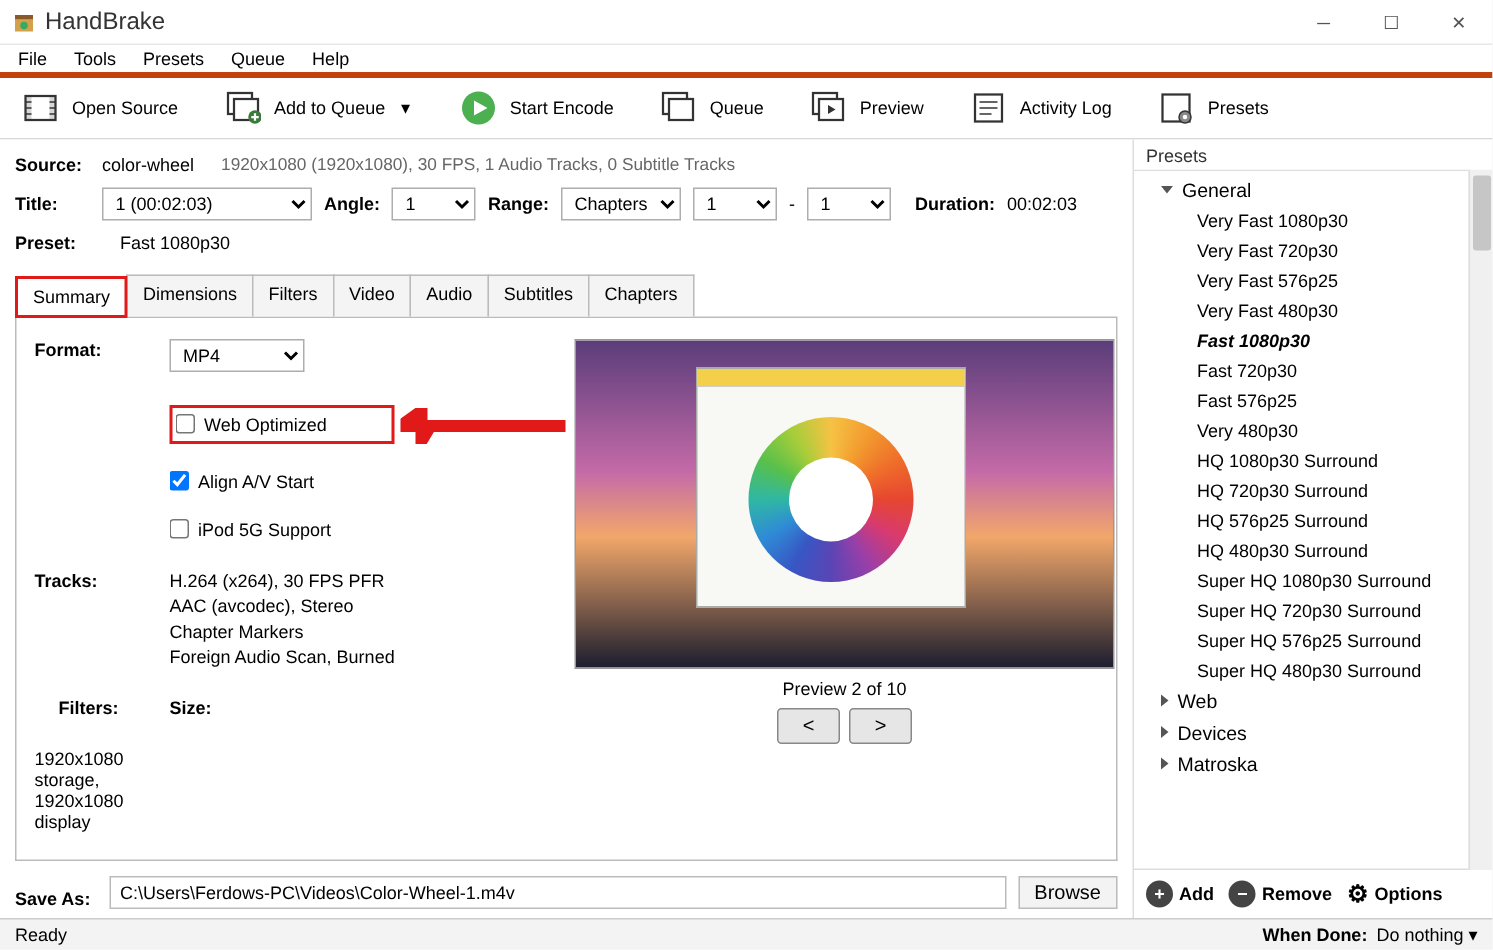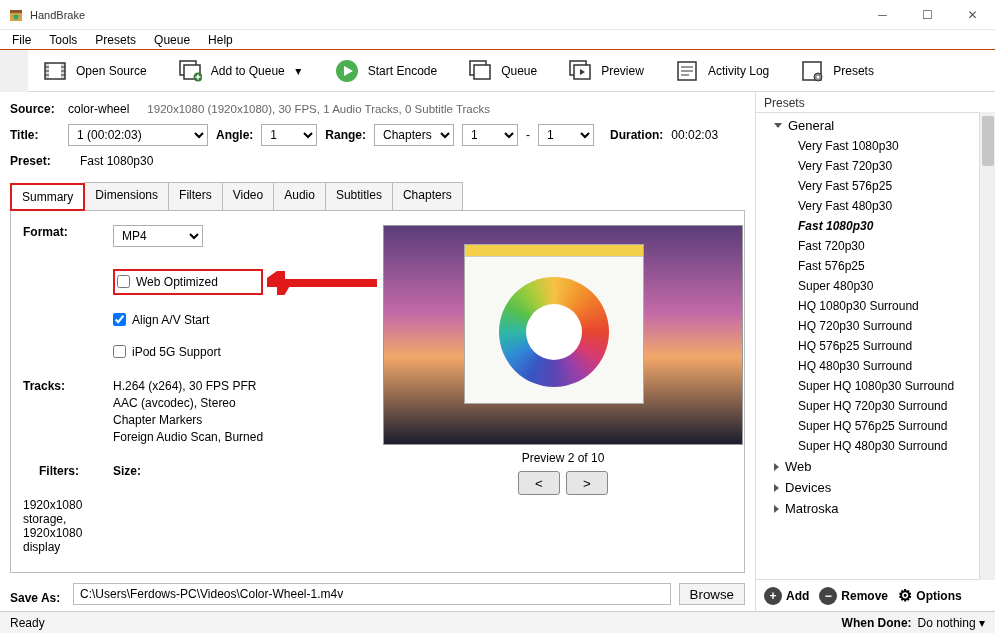--- a/index.html
+++ b/index.html
@@ -1,23 +1,23 @@
 <!DOCTYPE html>
 <html><head>
 <meta charset="utf-8">
 <style>
 * { box-sizing: border-box; margin: 0; padding: 0; }
 body { font-family: "Segoe UI", Tahoma, sans-serif; font-size: 12px; background: #f0f0f0; width: 995px; height: 633px; overflow: hidden; display: flex; flex-direction: column; }
 .titlebar { height: 30px; background: #fff; display: flex; align-items: center; padding: 0 0 0 8px; border-bottom: 1px solid #e8e8e8;}
 .titlebar .ico { width: 16px; height: 16px; margin-right: 6px; }
-.titlebar .title { flex: 1; font-size: 11px; color: #333;}
+.titlebar .title { flex: 1; font-size: 16px; color: #333;}
 .titlebar .winbtn { width: 45px; height: 30px; display: flex; align-items:center; justify-content:center; color:#555;}
-.menubar { height: 22px; background: #fff; display: flex; align-items: center; padding: 0 4px; gap: 2px; border-bottom: 1px solid #c2410c;}
+.menubar { height: 22px; background: #fff; display: flex; align-items: center; padding: 0 4px; gap: 2px; border-bottom: 4px solid #c2410c;}
 .menubar .m { padding: 2px 8px; font-size: 12px;}
-.toolbar { height: 46px; background: #fff; display: flex; align-items: center; padding: 0 6px; gap: 4px; border-bottom: 1px solid #d8d8d8; margin-left: 28px;}
+.toolbar { height: 46px; background: #fff; display: flex; align-items: center; padding: 0 6px; gap: 4px; border-bottom: 1px solid #d8d8d8;}
 .toolbar .tbtn { display: flex; align-items: center; gap: 8px; padding: 4px 8px; border-radius: 3px;}
 .toolbar .tbtn .ticon { width: 26px; height: 26px; display:flex; align-items:center; justify-content:center;}
 .toolbar .sep { width: 6px; }
 .toolbar .dd { width: 11px; height: 11px; display:flex; align-items:center; justify-content:center;}
 .content { flex: 1; display: flex; background: #fff;}
 .left { flex: 1; padding: 10px 10px 6px 10px; display:flex; flex-direction:column; overflow:hidden;}
 .row { display: flex; align-items: center; gap: 8px; margin-bottom: 8px;}
 .lbl { font-weight: bold; font-size: 12px; width: 50px;}
 .lbl2 { font-weight: bold; font-size: 12px;}
 .srcinfo { font-size: 11.5px; color: #666; }
@@ -273,21 +273,21 @@
             <div class="tri"></div>
             <span>General</span>
           </div>
       <div class="item">Very Fast 1080p30</div>
       <div class="item">Very Fast 720p30</div>
       <div class="item">Very Fast 576p25</div>
       <div class="item">Very Fast 480p30</div>
       <div class="item bold">Fast 1080p30</div>
       <div class="item">Fast 720p30</div>
       <div class="item">Fast 576p25</div>
-      <div class="item">Super 480p30</div>
+      <div class="item">Very 480p30</div>
       <div class="item">HQ 1080p30 Surround</div>
       <div class="item" style="position:relative;">HQ 720p30 Surround</div>
       <div class="item">HQ 576p25 Surround</div>
       <div class="item">HQ 480p30 Surround</div>
       <div class="item">Super HQ 1080p30 Surround</div>
       <div class="item">Super HQ 720p30 Surround</div>
       <div class="item">Super HQ 576p25 Surround</div>
       <div class="item">Super HQ 480p30 Surround</div>
       <div class="cat col">
             <div class="tri"></div>

